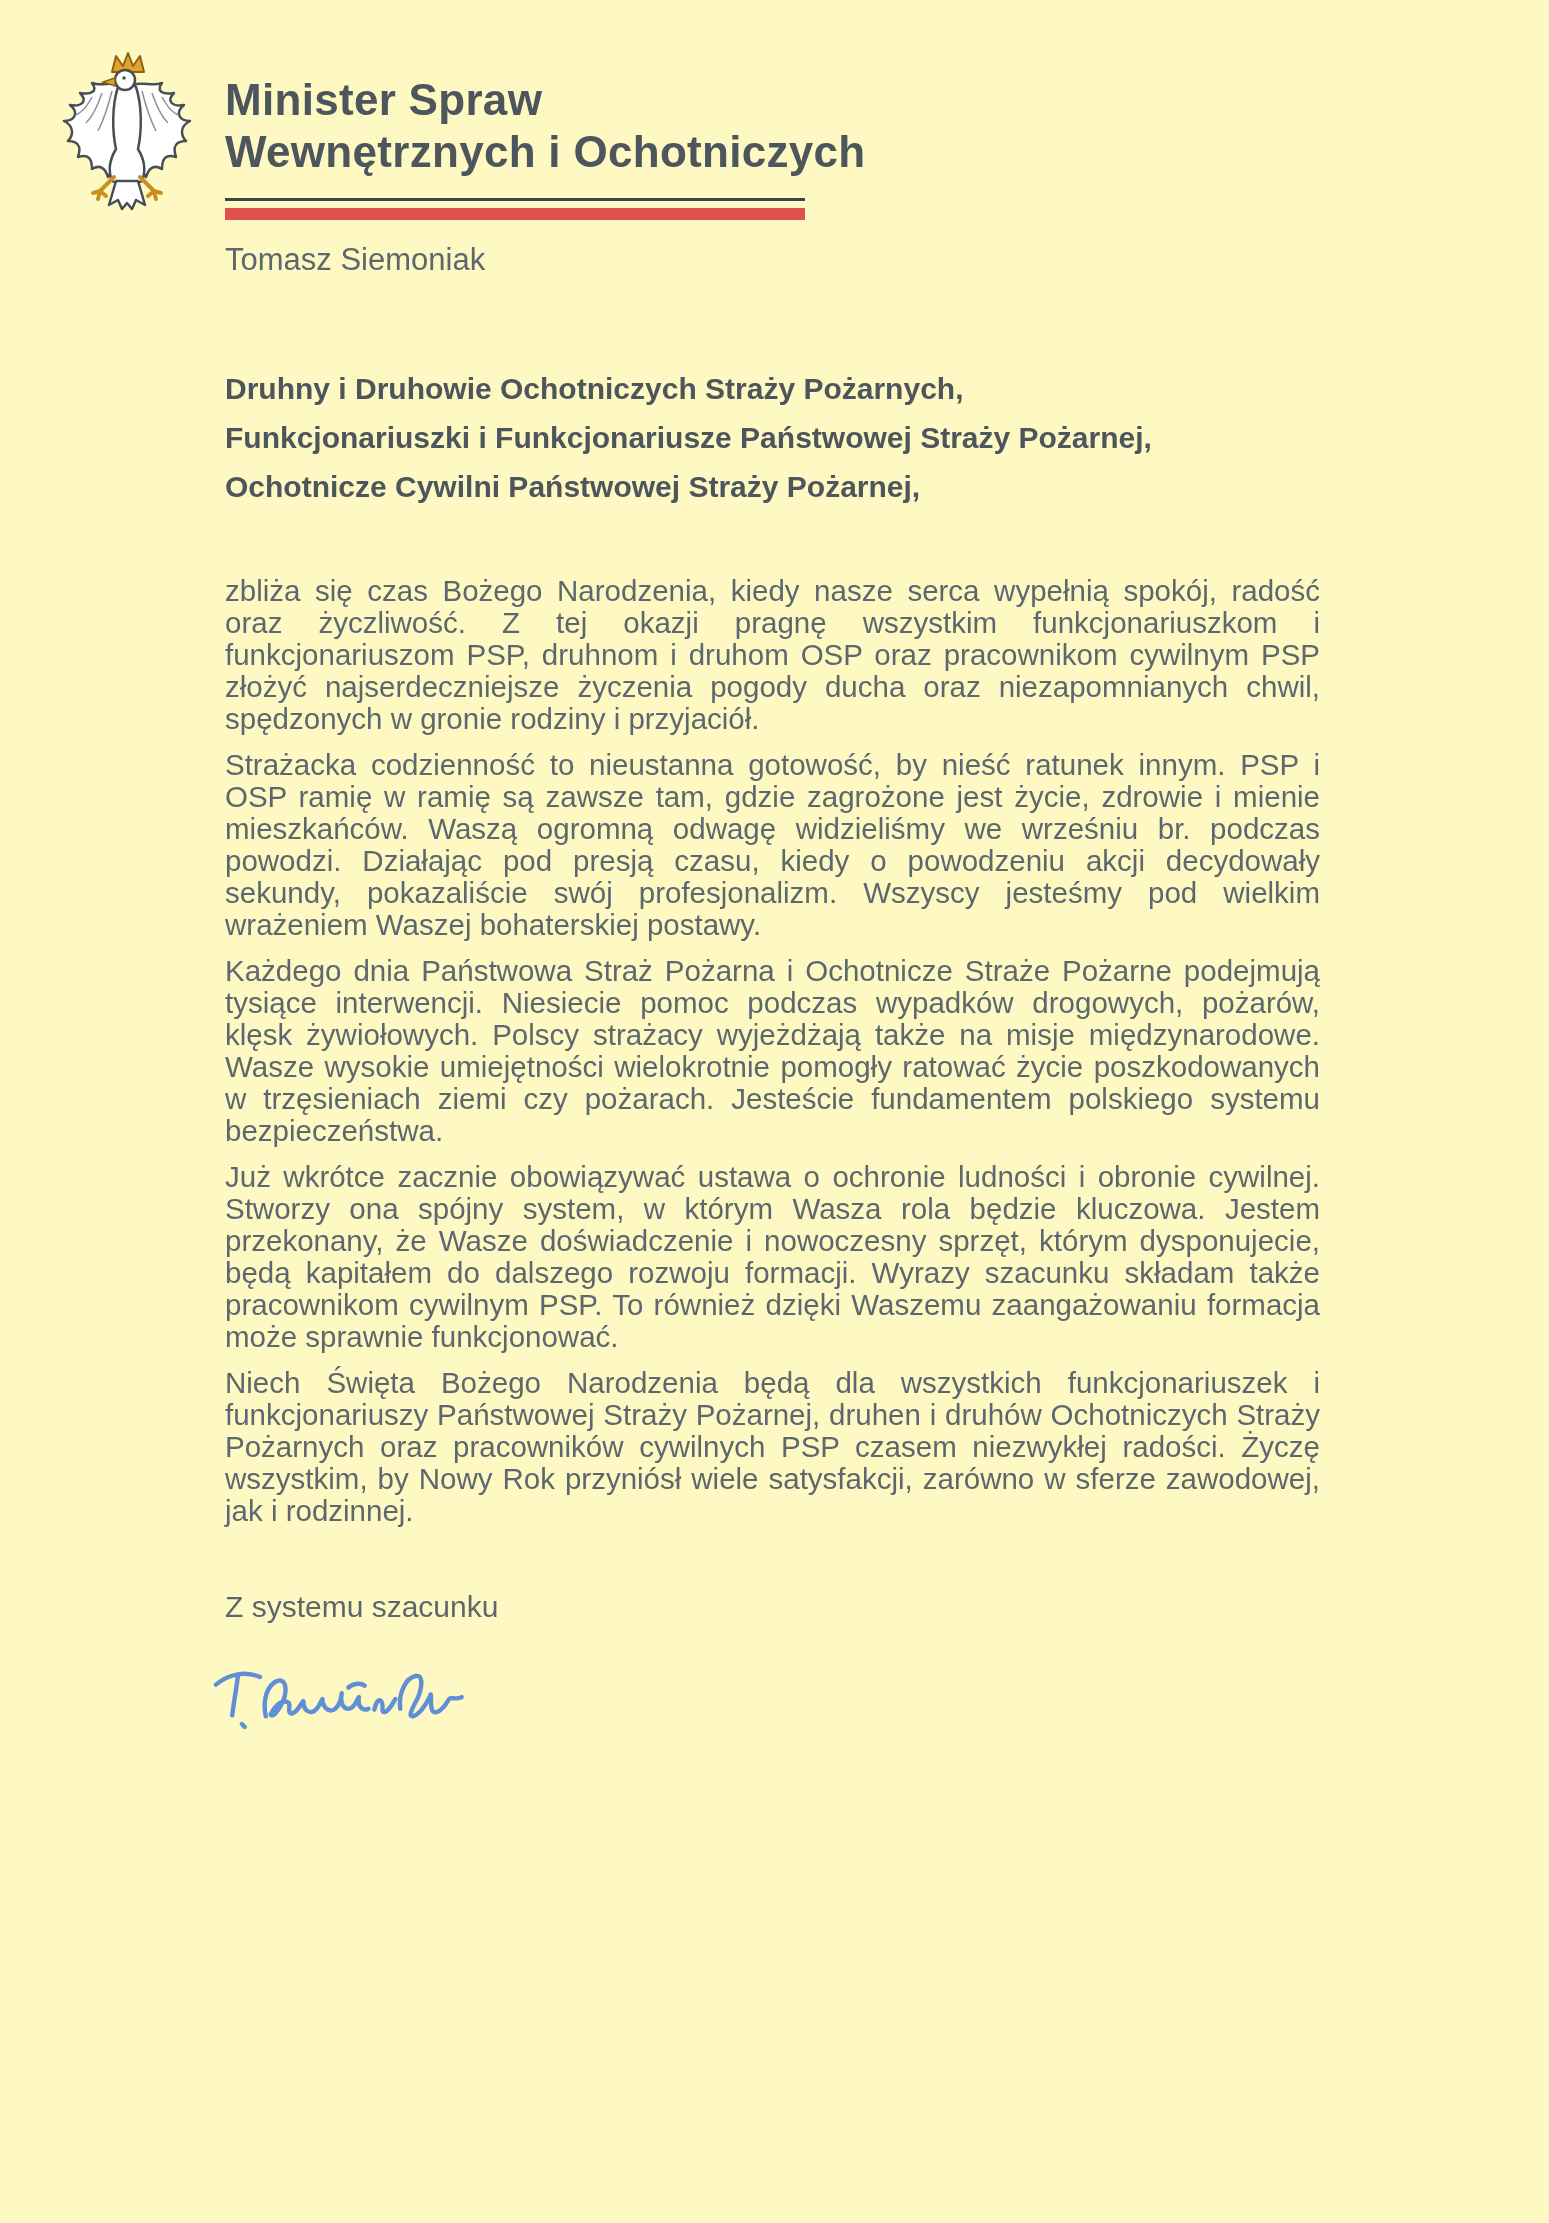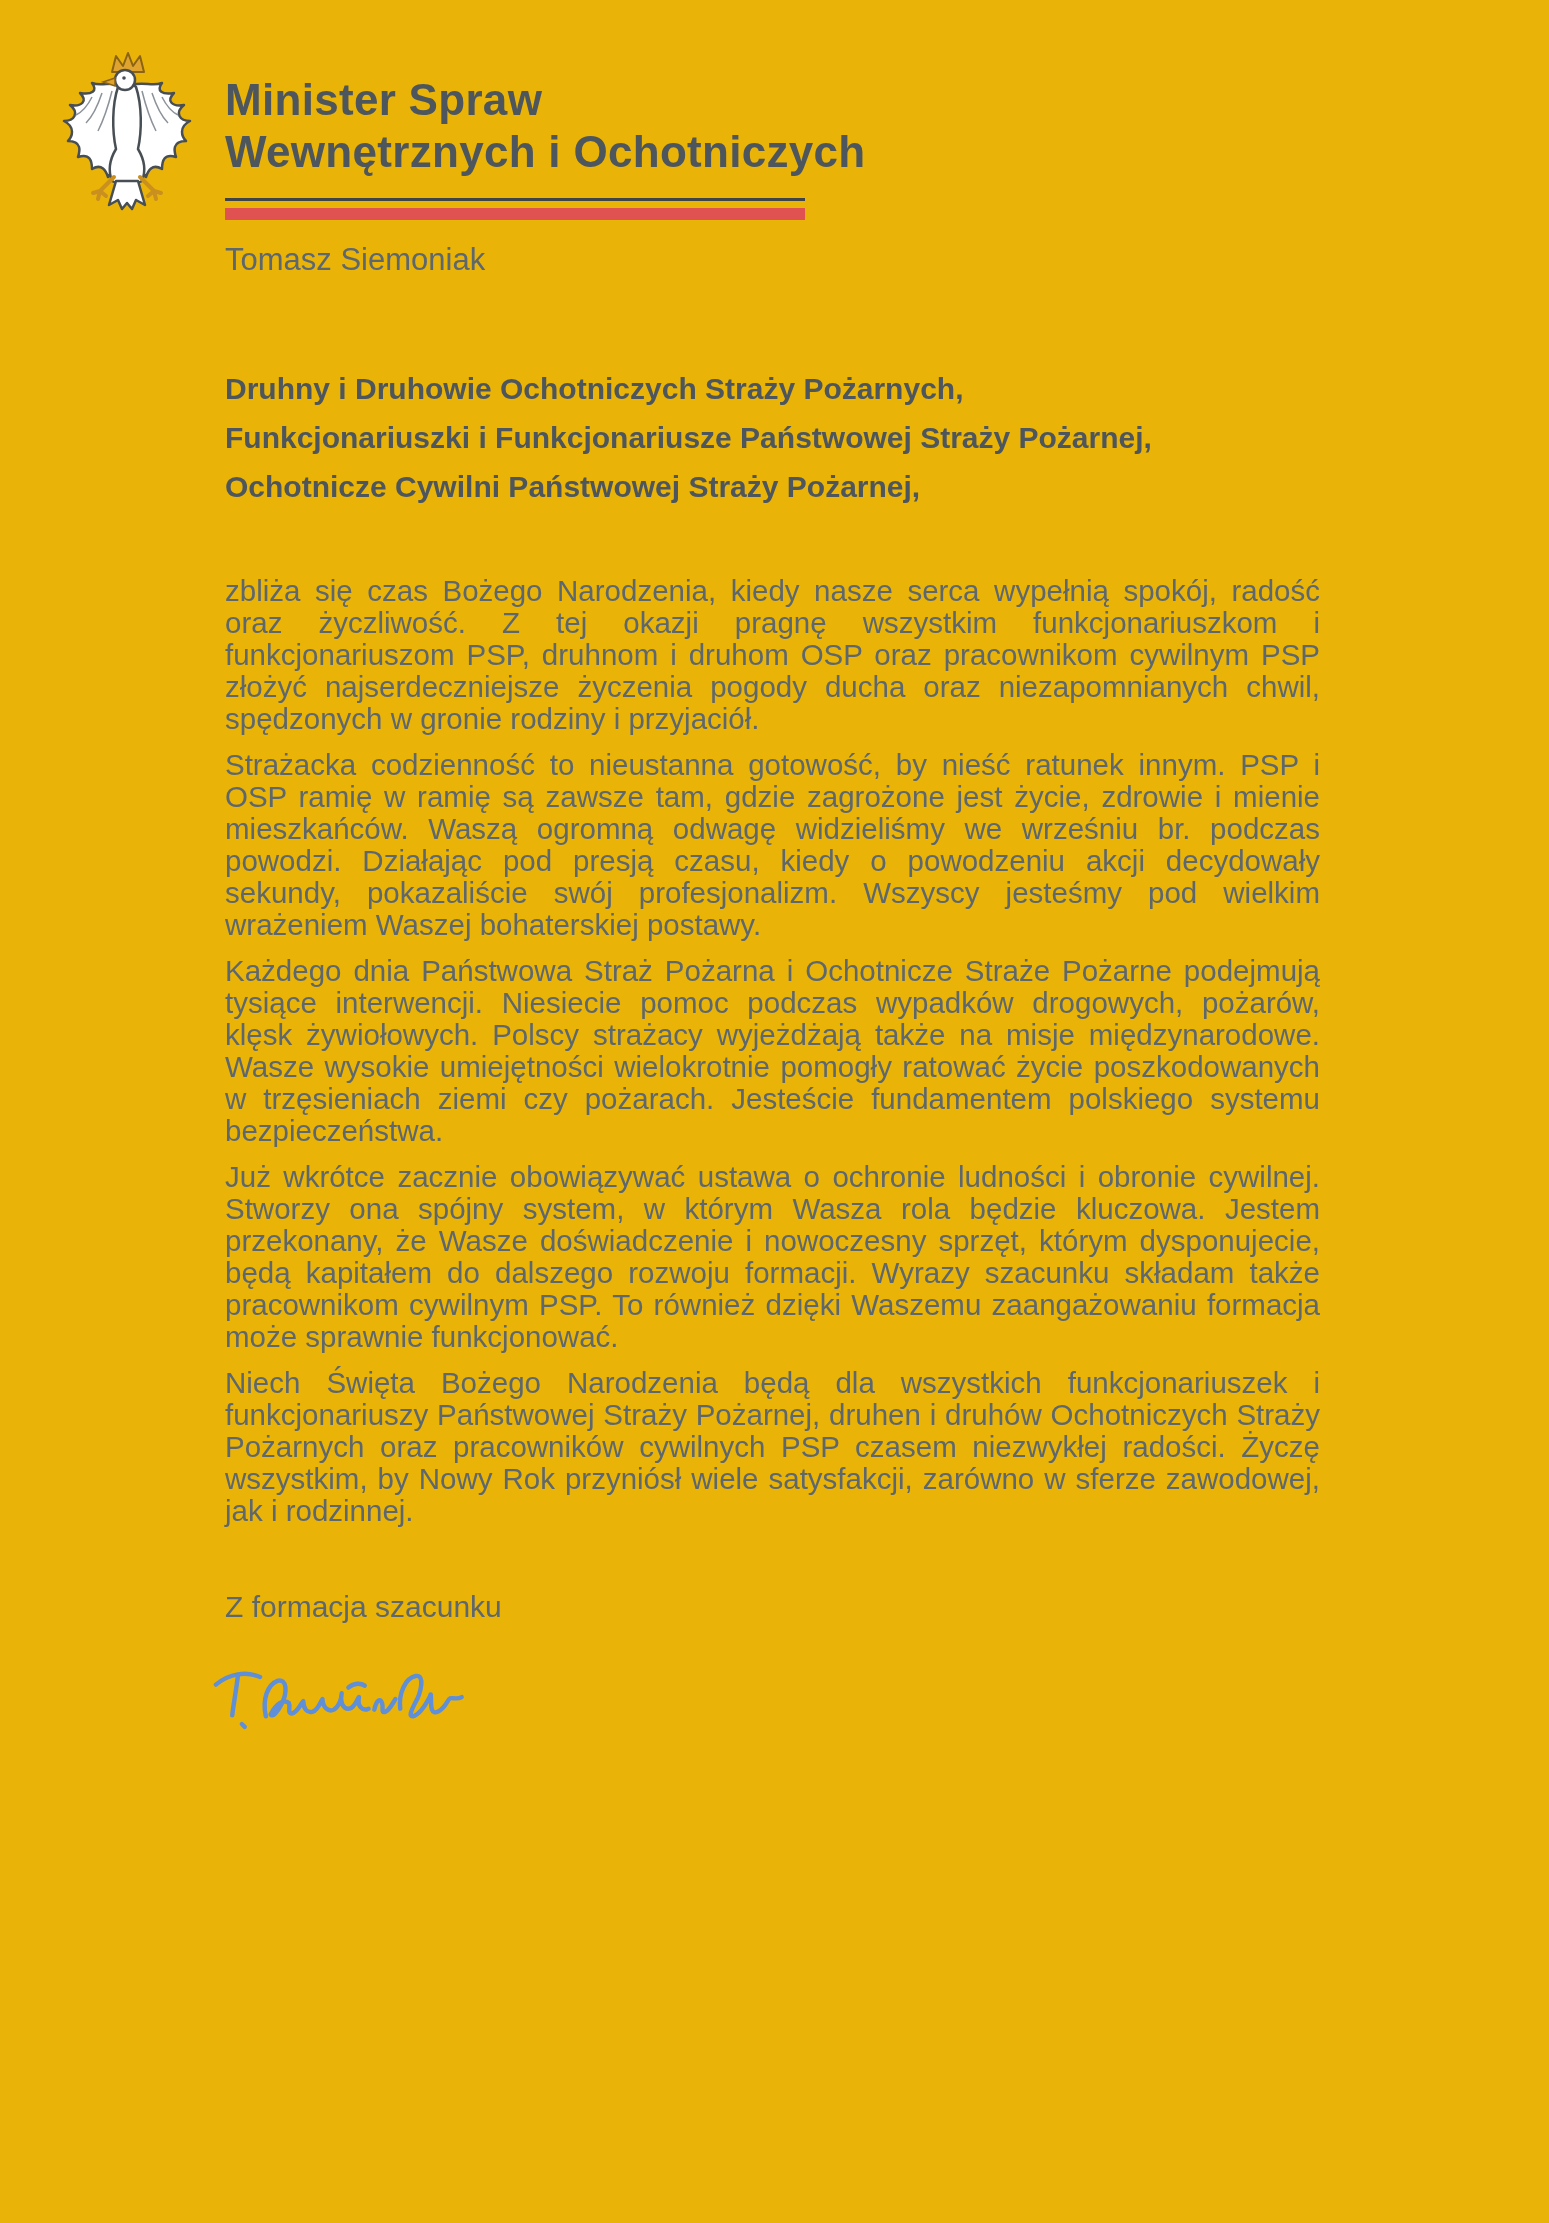--- a/index.html
+++ b/index.html
@@ -1,20 +1,20 @@
 <!DOCTYPE html>
 <html lang="pl"><head>
 <meta charset="utf-8">
 <style>
   html,body{margin:0;padding:0;background:#ffffff;}
   .page{
     position:relative;
     width:1549px;
     height:2223px;
-    background:#eab308;
+    background:#fef9c3;
     font-family:"Liberation Sans", sans-serif;
     overflow:hidden;
   }
   .content{
     position:absolute;
     left:225px;
     right:229px;
     top:0;
   }
   .eagle{
@@ -112,21 +112,21 @@
       <div>Funkcjonariuszki i Funkcjonariusze Państwowej Straży Pożarnej,</div>
       <div>Ochotnicze Cywilni Państwowej Straży Pożarnej,</div>
     </div>
 
     <p class="para first">zbliża się czas Bożego Narodzenia, kiedy nasze serca wypełnią spokój, radość oraz życzliwość. Z tej okazji pragnę wszystkim funkcjonariuszkom i funkcjonariuszom PSP, druhnom i druhom OSP oraz pracownikom cywilnym PSP złożyć najserdeczniejsze życzenia pogody ducha oraz niezapomnianych chwil, spędzonych w gronie rodziny i przyjaciół.</p>
     <p class="para">Strażacka codzienność to nieustanna gotowość, by nieść ratunek innym. PSP i OSP ramię w ramię są zawsze tam, gdzie zagrożone jest życie, zdrowie i mienie mieszkańców. Waszą ogromną odwagę widzieliśmy we wrześniu br. podczas powodzi. Działając pod presją czasu, kiedy o powodzeniu akcji decydowały sekundy, pokazaliście swój profesjonalizm. Wszyscy jesteśmy pod wielkim wrażeniem Waszej bohaterskiej postawy.</p>
     <p class="para">Każdego dnia Państwowa Straż Pożarna i Ochotnicze Straże Pożarne podejmują tysiące interwencji. Niesiecie pomoc podczas wypadków drogowych, pożarów, klęsk żywiołowych. Polscy strażacy wyjeżdżają także na misje międzynarodowe. Wasze wysokie umiejętności wielokrotnie pomogły ratować życie poszkodowanych w trzęsieniach ziemi czy pożarach. Jesteście fundamentem polskiego systemu bezpieczeństwa.</p>
     <p class="para">Już wkrótce zacznie obowiązywać ustawa o ochronie ludności i obronie cywilnej. Stworzy ona spójny system, w którym Wasza rola będzie kluczowa. Jestem przekonany, że Wasze doświadczenie i nowoczesny sprzęt, którym dysponujecie, będą kapitałem do dalszego rozwoju formacji. Wyrazy szacunku składam także pracownikom cywilnym PSP. To również dzięki Waszemu zaangażowaniu formacja może sprawnie funkcjonować.</p>
     <p class="para">Niech Święta Bożego Narodzenia będą dla wszystkich funkcjonariuszek i funkcjonariuszy Państwowej Straży Pożarnej, druhen i druhów Ochotniczych Straży Pożarnych oraz pracowników cywilnych PSP czasem niezwykłej radości. Życzę wszystkim, by Nowy Rok przyniósł wiele satysfakcji, zarówno w sferze zawodowej, jak i rodzinnej.</p>
 
-    <div class="closing">Z formacja szacunku</div>
+    <div class="closing">Z systemu szacunku</div>
 
     <svg class="signature" viewBox="0 0 320 100" role="img" aria-label="T. Siemoniak">
       <g fill="none" stroke-width="4.6" stroke-linecap="round" stroke-linejoin="round" stroke="#5f8fd6">
         <path d="M12 33 C26 21 44 19 58 25"></path>
         <path d="M35 23 C33 40 30 55 29 65"></path>
         <path d="M39 74 l3 3"></path>
         <path d="M64 66 C60 48 66 33 76 29 C86 26 87 41 80 54 C76 62 71 67 69 64 C75 52 83 48 88 52 C90 56 86 63 91 63 C97 62 101 52 103 50 C103 58 107 63 113 61 C119 59 121 50 123 48 C123 56 129 62 135 59 C141 55 143 46 143 42 C141 52 145 59 151 58 C157 57 159 48 161 46 C159 56 165 61 171 58"></path>
         <path d="M150 36 C156 31 163 31 167 34"></path>
         <path d="M177 59 C179 50 183 46 185 52 C187 58 183 63 189 61 C193 59 197 51 199 48"></path>
         <path d="M204 58 C202 41 210 26 220 24 C230 22 226 41 219 53 C215 61 213 66 217 66 C225 64 231 53 235 45 C237 38 235 53 237 59 C239 65 247 61 253 51 C257 43 259 50 268 46"></path>

